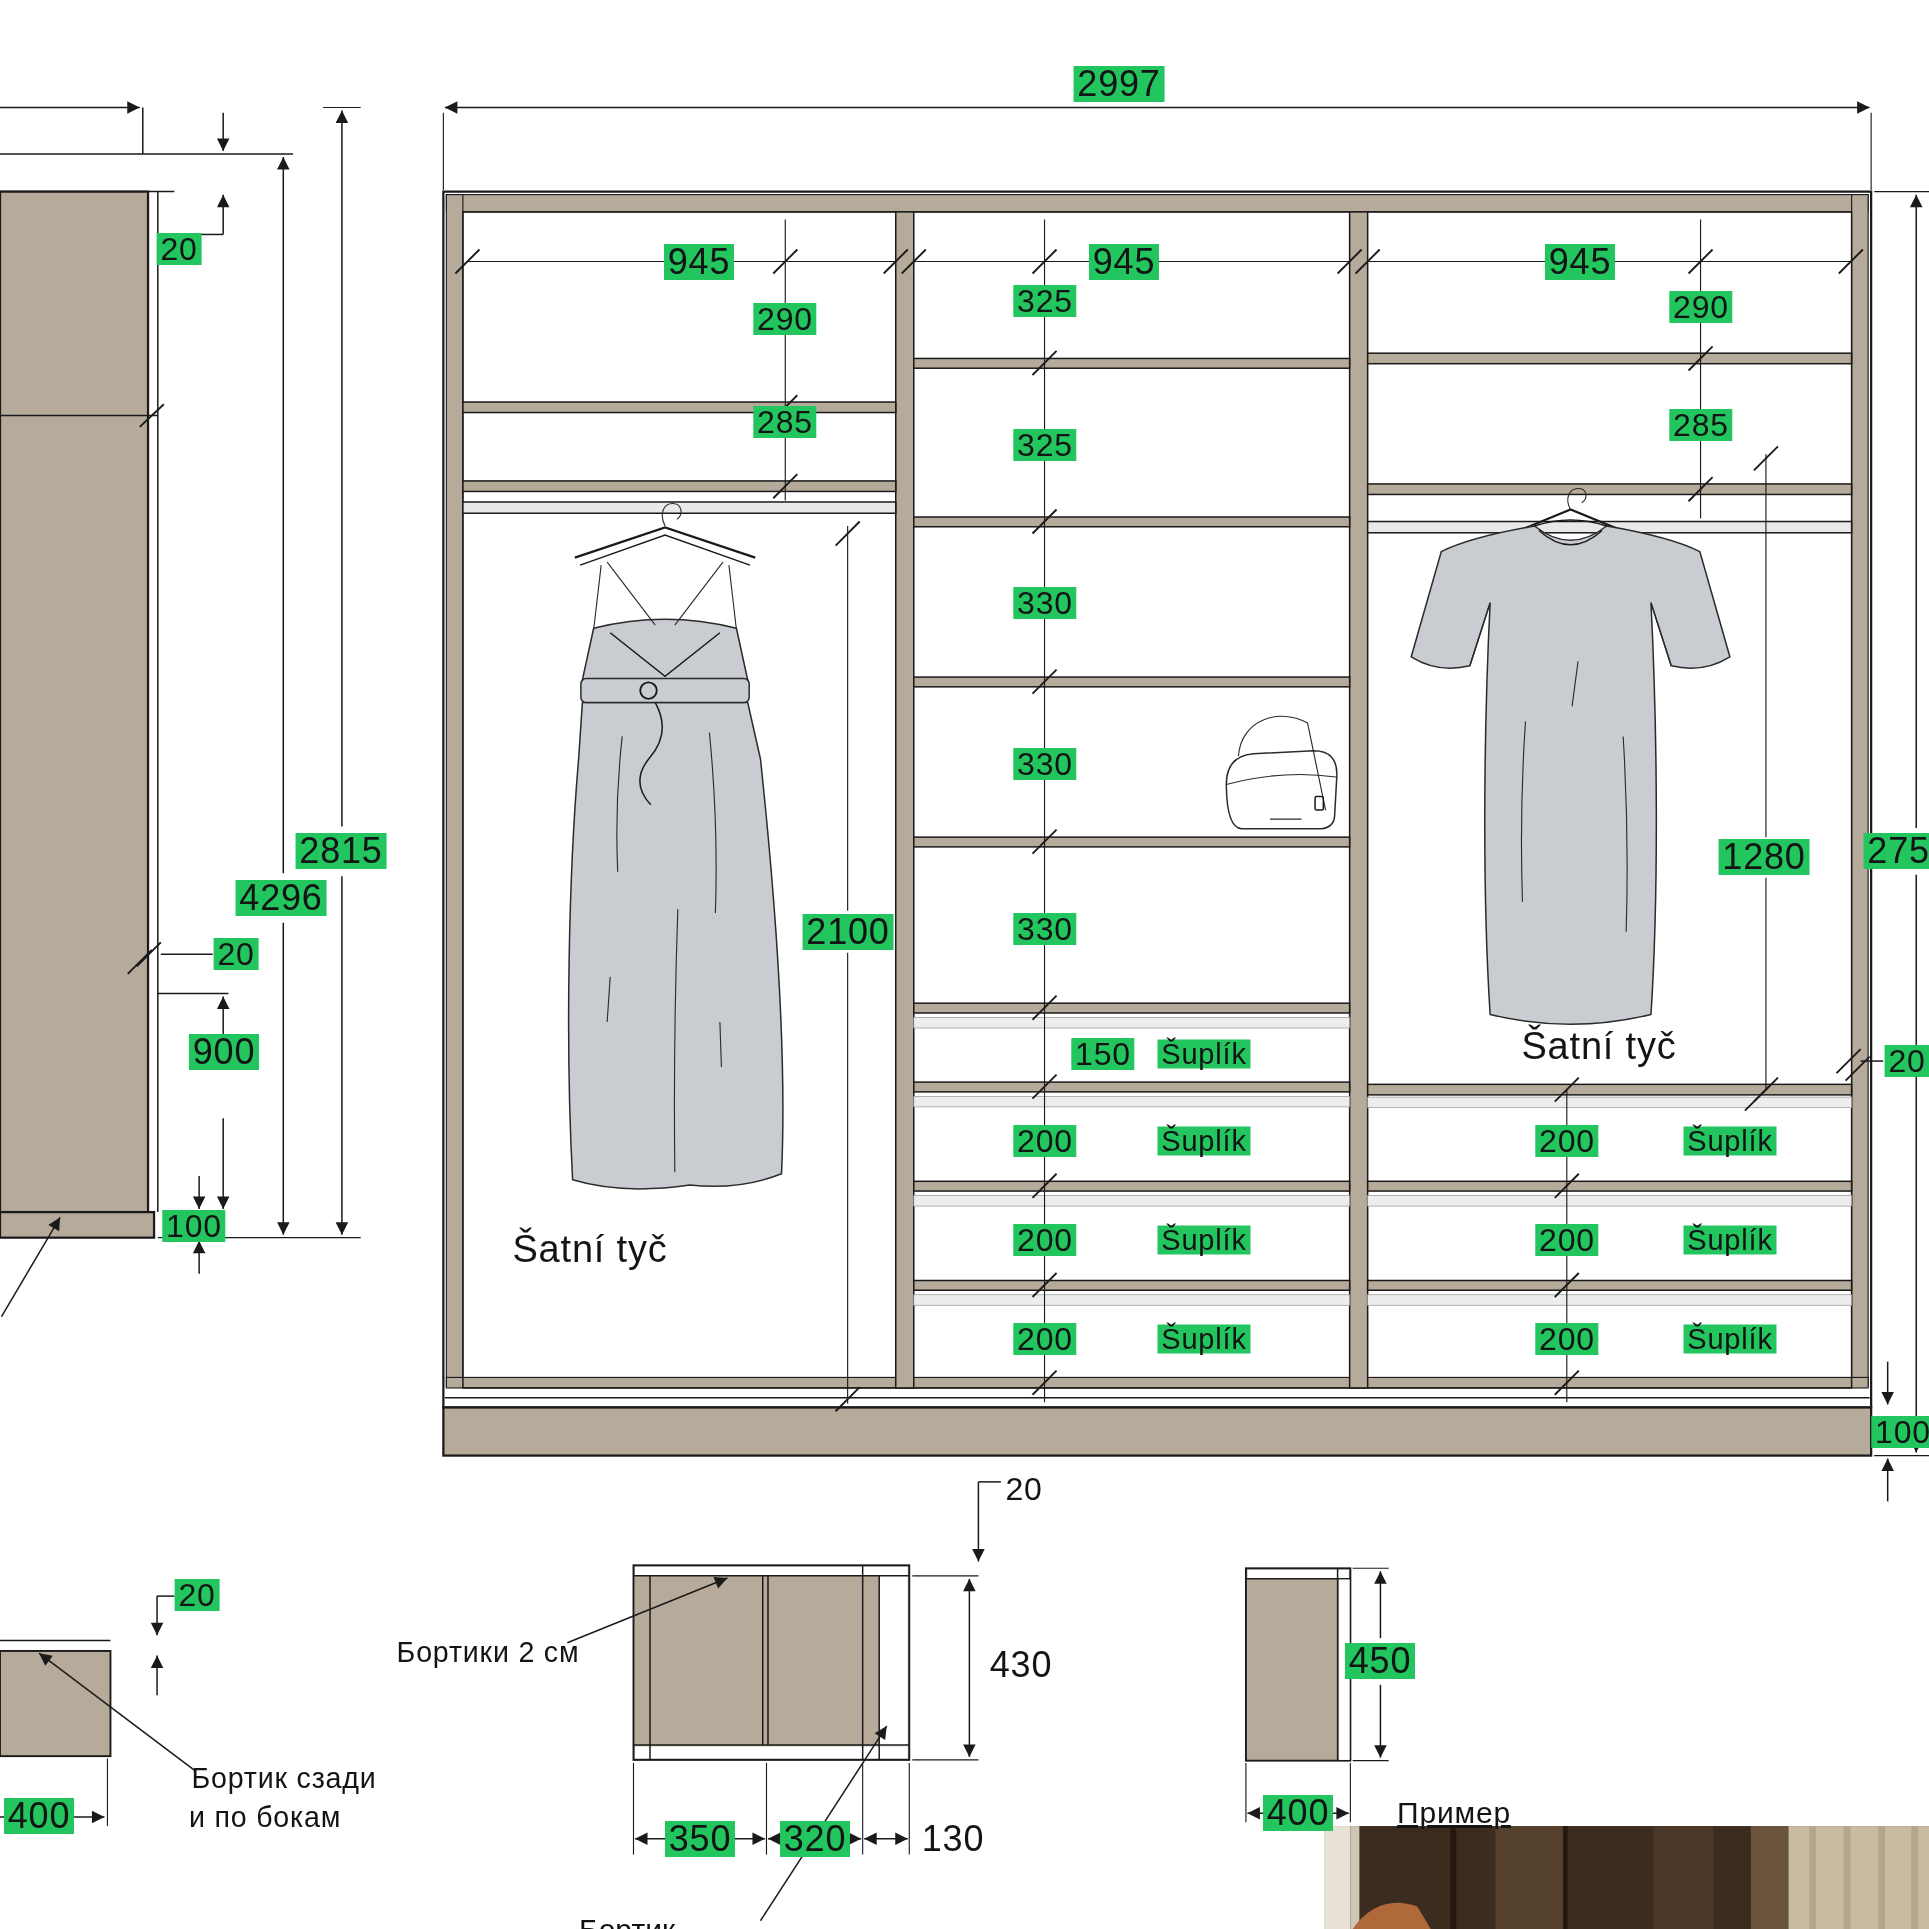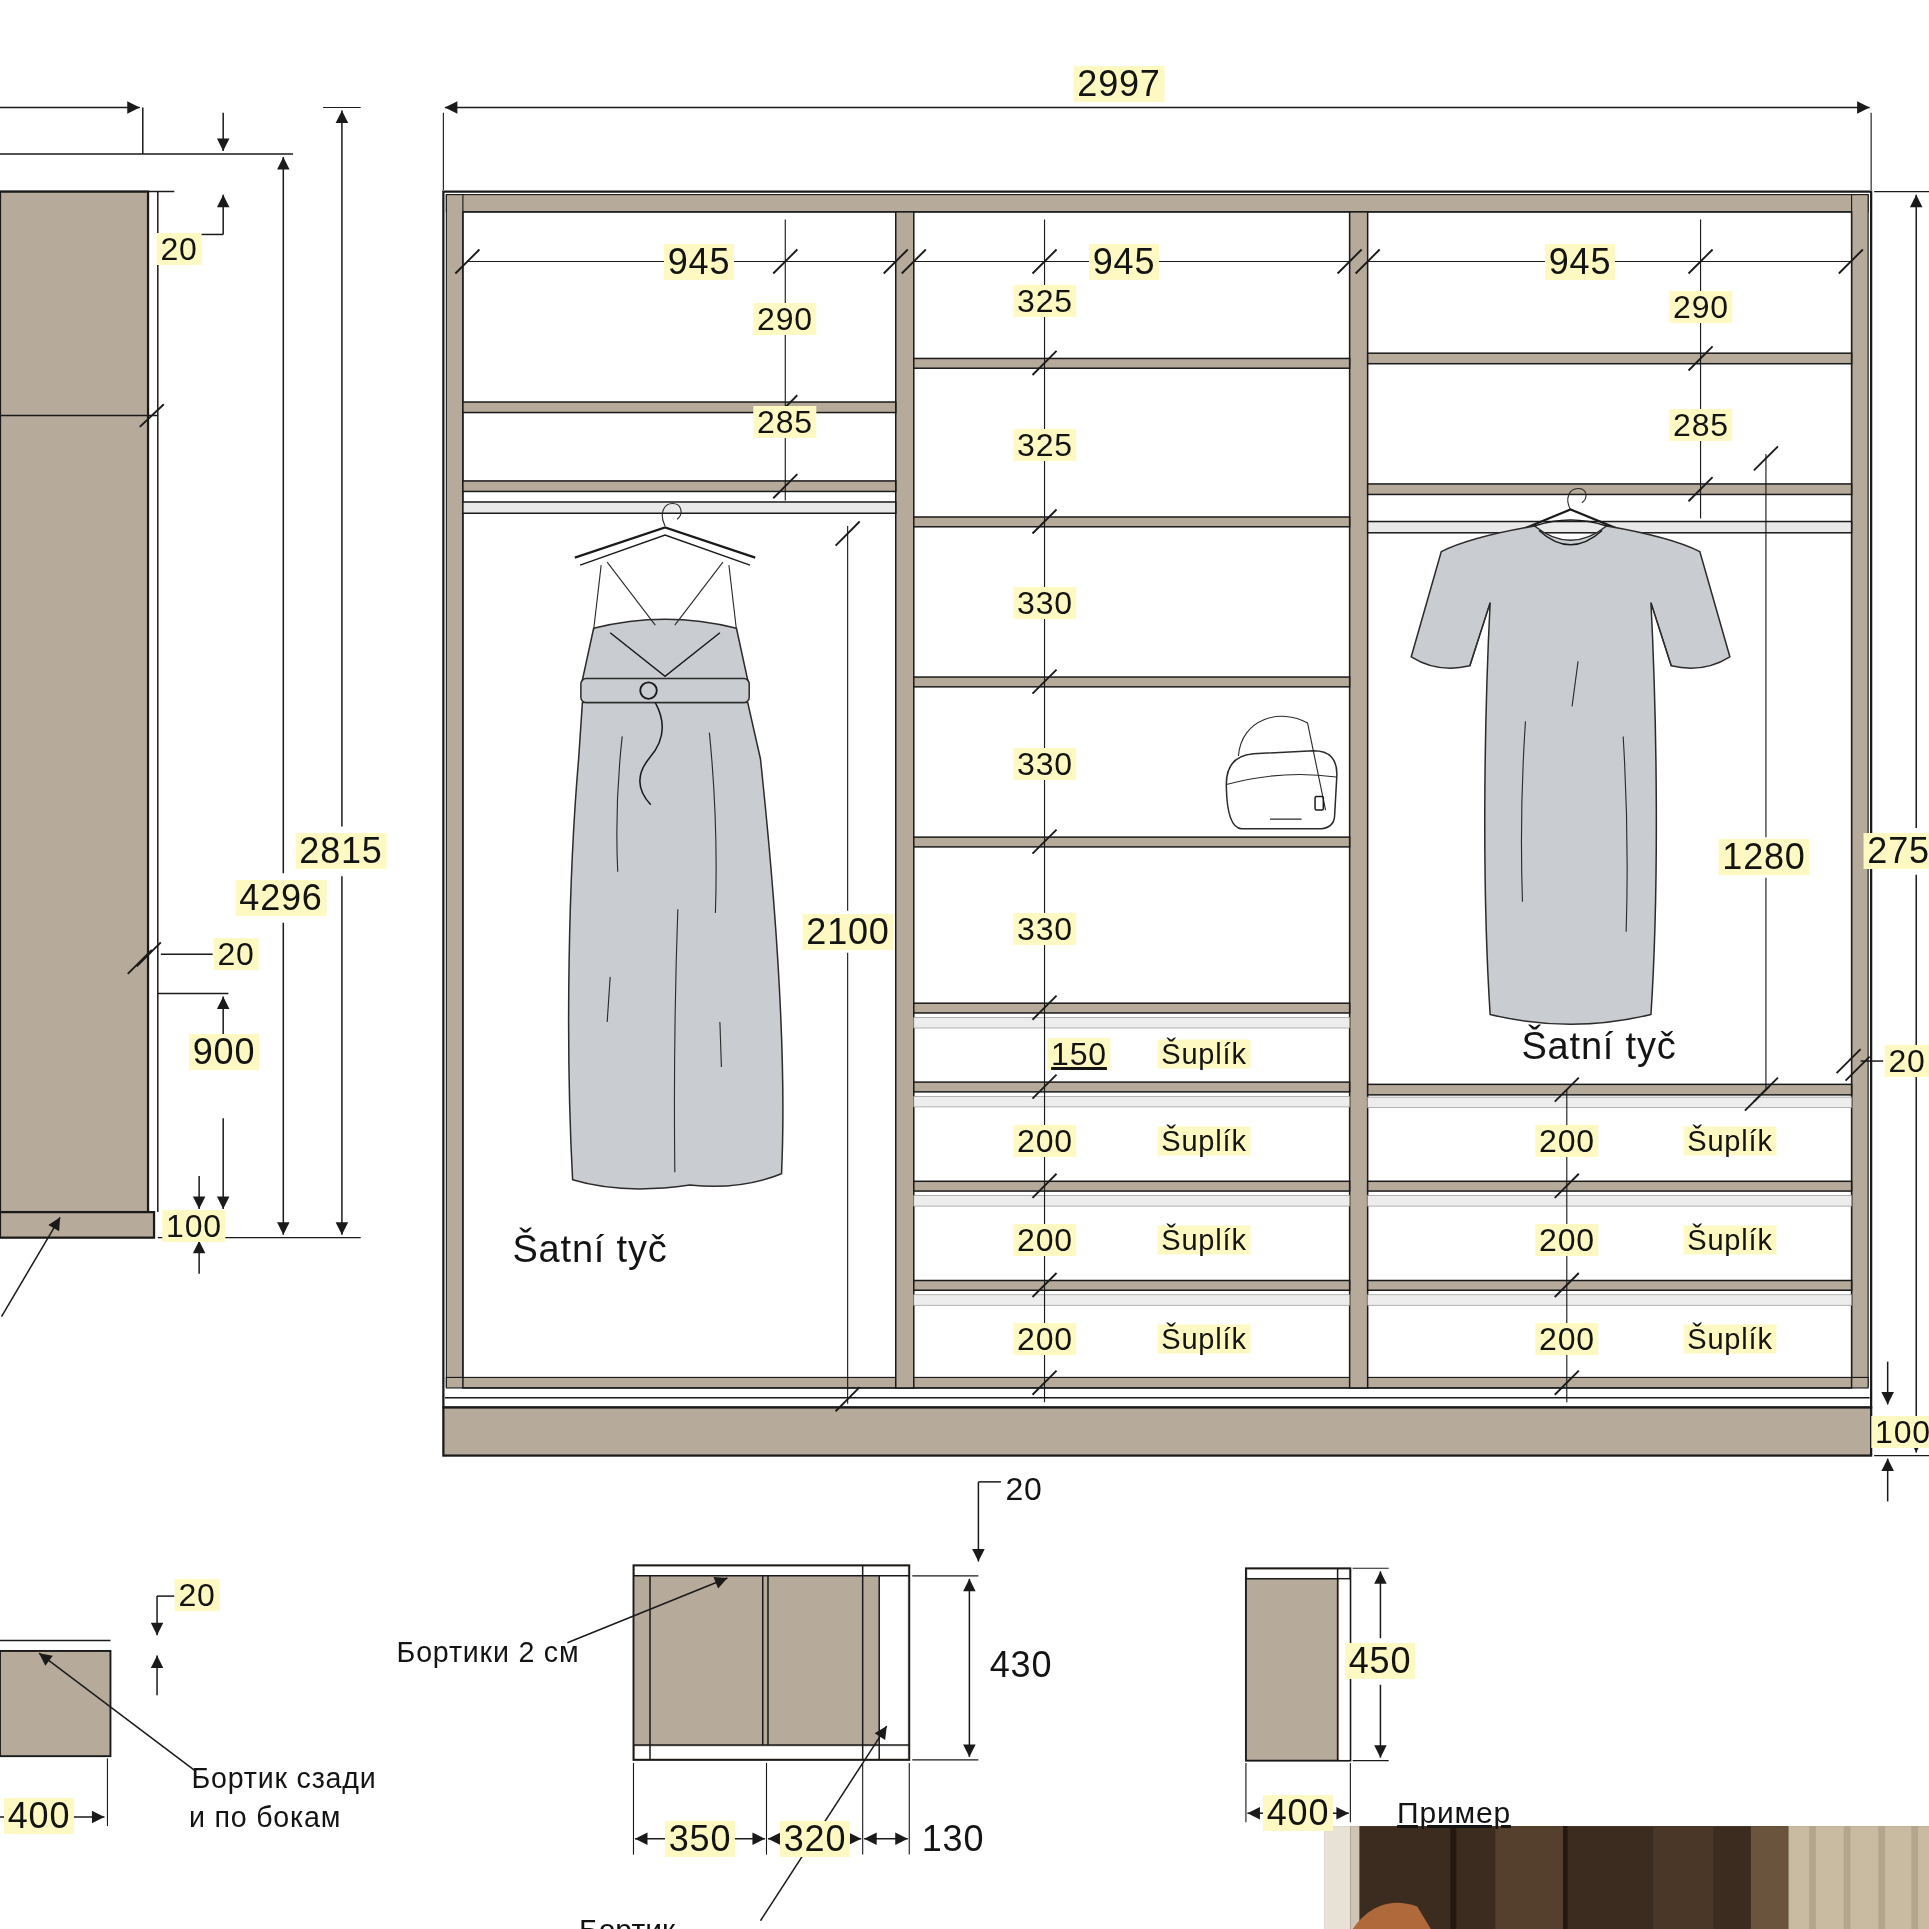--- a/index.html
+++ b/index.html
@@ -1,20 +1,20 @@
 <!DOCTYPE html>
 <html style="font-size:12px"><head>
 <meta charset="utf-8">
 <style>
   html,body{margin:0;padding:0;background:#fff;}
   #stage{position:relative;width:1929px;height:1929px;background:#fff;overflow:hidden;
          font-family:"Liberation Sans",sans-serif;color:#111;}
   #stage svg{position:absolute;left:0;top:0;}
   .lbl{position:absolute;transform:translate(-50%,-50%);white-space:nowrap;
-       background:#fef9c3;padding:0 3.8px;line-height:1;color:#141414;letter-spacing:0.8px;}
+       background:#22c55e;padding:0 3.8px;line-height:1;color:#141414;letter-spacing:0.8px;}
   .nobg{background:transparent;}
   .f48{font-size:36px;} .f42{font-size:32px;} .f46{font-size:29px;}
   .f50{font-size:38px;} .f40{font-size:30px;text-decoration:underline;} .f38{font-size:28.6px;}
   .clip{position:absolute;overflow:hidden;height:16.5px;background:transparent;}
   
   .o{stroke:#1a1a1a;fill:none;}
   .w1{stroke-width:1.5;} .w2{stroke-width:2;} .w25{stroke-width:2.5;} .w3{stroke-width:3;}
   .tan{fill:#b6aa9b;stroke:#1a1a1a;}
   .rodf{fill:#e9e9e9;stroke:#1a1a1a;}
   .gapf{fill:#ededed;stroke:#9a9a9a;stroke-width:1;}
@@ -294,21 +294,21 @@
   <div class="lbl f48" style="left:1580px;top:262px;">945</div>
   <div class="lbl f42" style="left:785px;top:319px;">290</div>
   <div class="lbl f42" style="left:785px;top:422px;">285</div>
   <div class="lbl f42" style="left:1701px;top:307px;">290</div>
   <div class="lbl f42" style="left:1701px;top:425px;">285</div>
   <div class="lbl f42" style="left:1045px;top:301px;">325</div>
   <div class="lbl f42" style="left:1045px;top:445px;">325</div>
   <div class="lbl f42" style="left:1045px;top:603px;">330</div>
   <div class="lbl f42" style="left:1045px;top:764px;">330</div>
   <div class="lbl f42" style="left:1045px;top:929px;">330</div>
-  <div class="lbl f42" style="left:1079px;top:1054px;text-decoration:underline;">150</div>
+  <div class="lbl f42" style="left:1103px;top:1054px;">150</div>
   <div class="lbl f42" style="left:1045px;top:1141px;">200</div>
   <div class="lbl f42" style="left:1045px;top:1240px;">200</div>
   <div class="lbl f42" style="left:1045px;top:1339px;">200</div>
   <div class="lbl f46" style="left:1204px;top:1054px;">Šuplík</div>
   <div class="lbl f46" style="left:1204px;top:1141px;">Šuplík</div>
   <div class="lbl f46" style="left:1204px;top:1240px;">Šuplík</div>
   <div class="lbl f46" style="left:1204px;top:1339px;">Šuplík</div>
   <div class="lbl f42" style="left:1567px;top:1141px;">200</div>
   <div class="lbl f42" style="left:1567px;top:1240px;">200</div>
   <div class="lbl f42" style="left:1567px;top:1339px;">200</div>

